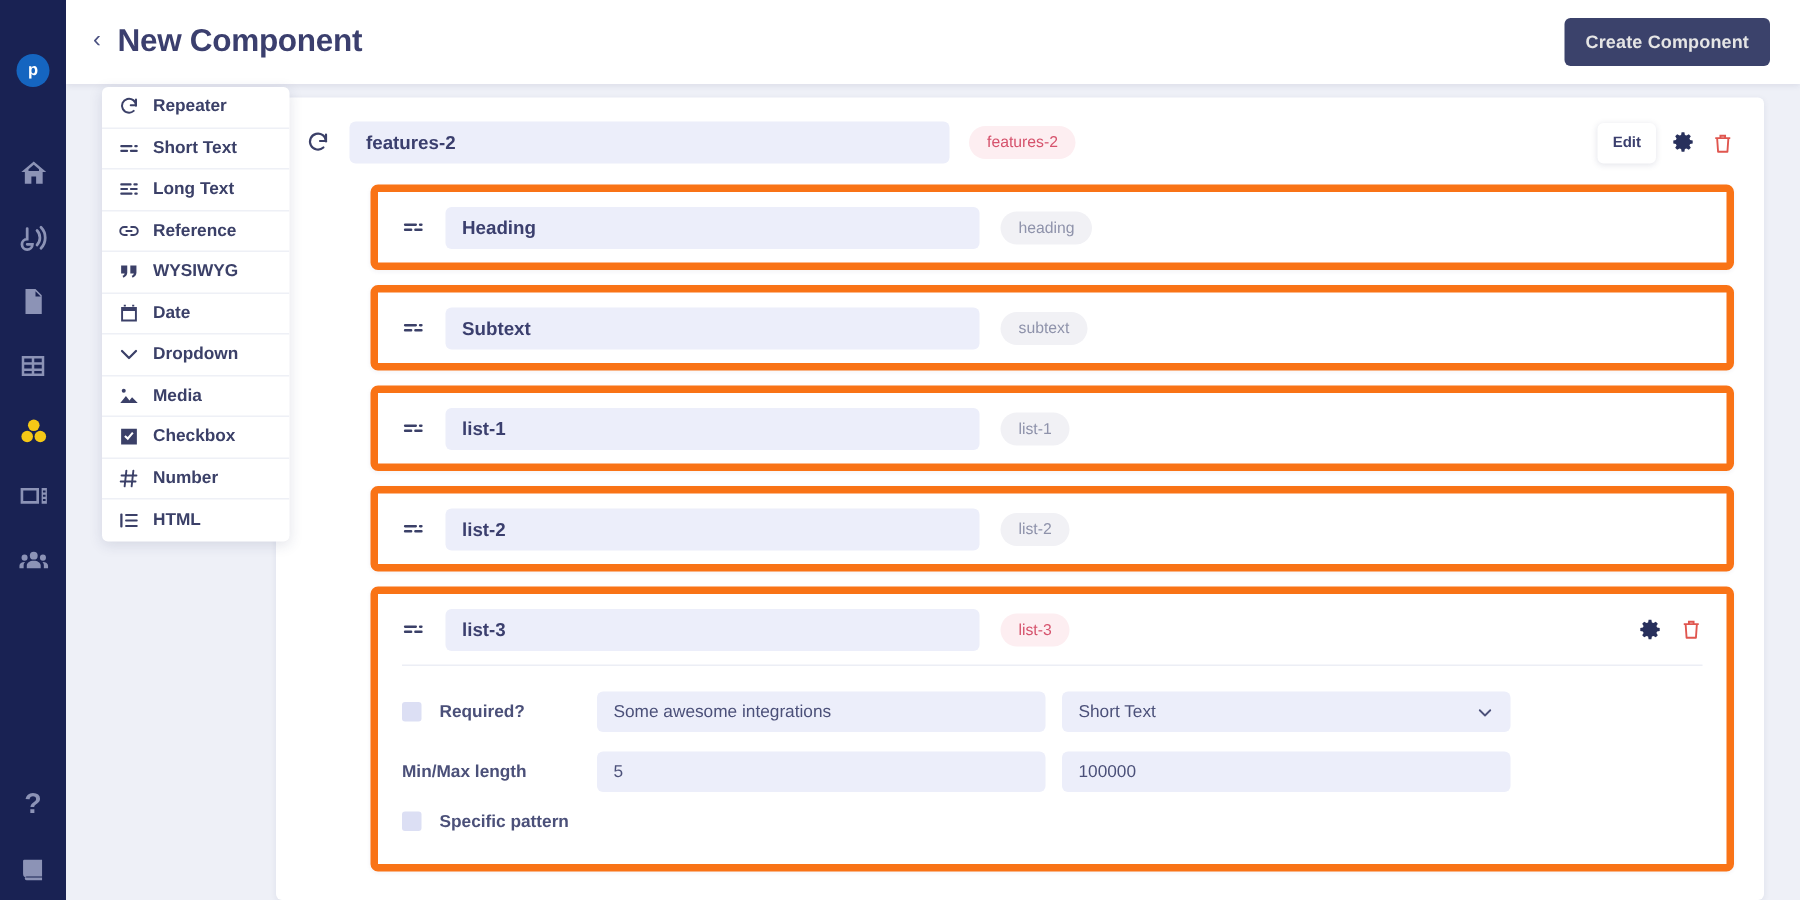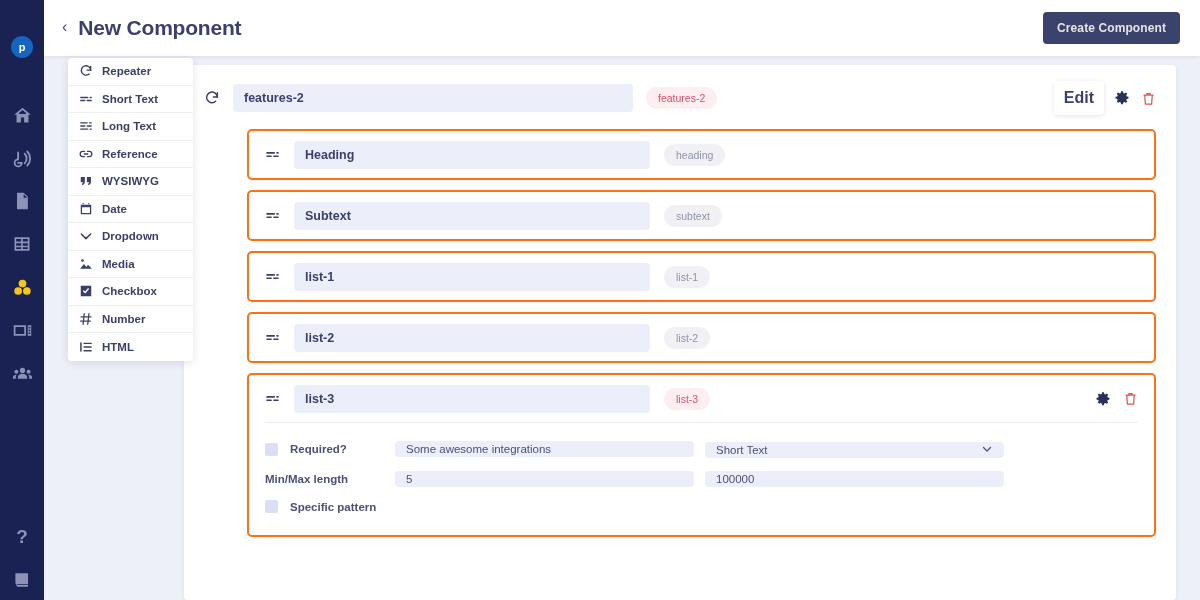--- a/index.html
+++ b/index.html
@@ -89,50 +89,50 @@
   .badge {
     border-radius: 12px; font-size: 10.5px; padding: 5px 12px;
     font-weight: normal; white-space: nowrap;
   }
   .badge-pink { background: #fdeef1; color: #d6536d; }
   .badge-gray { background: #f1f1f5; color: #8f93ab; }
   .head-actions { margin-left: auto; display: flex; align-items: center; gap: 10px; }
   .btn-edit {
     background: #fff; border: none; border-radius: 4px;
     font-family: "Liberation Sans", sans-serif;
-    font-size: 16px; font-weight: bold; color: #3b3f6e;
+    font-size: 10px; font-weight: bold; color: #3b3f6e;
     padding: 8px 10px; cursor: pointer;
     box-shadow: 0 1px 4px rgba(40,48,90,.13);
   }
   .icn-btn { width: 16px; height: 16px; cursor: pointer; display:flex; align-items:center; justify-content:center; }
 
   
   .rows { margin-top: 14px; padding-left: 43px; padding-right: 0; }
   .frow {
-    background: #fff; border: 2px solid #f97316; border-radius: 5px;
+    background: #fff; border: 5px solid #f97316; border-radius: 5px;
     box-shadow: 0 1px 3px rgba(40,48,90,.05);
     margin-bottom: 10px; padding: 0 16px;
   }
   .frow-main { display: flex; align-items: center; gap: 14px; height: 47px; }
   .frow-ico { width: 15px; height: 15px; flex: 0 0 15px; color: #3b4068; display:flex; align-items:center; justify-content:center;}
   .frow .fld-input { width: 356px; }
   .frow-actions { margin-left: auto; display: flex; align-items: center; gap: 11px; }
 
   
   .settings { border-top: 1px solid #eceef5; padding: 17px 0 22px 0; }
   .srow { display: flex; align-items: center; margin-bottom: 13px; }
   .srow:last-child { margin-bottom: 0; }
   .cbwrap { width: 130px; display: flex; align-items: center; gap: 12px; flex: 0 0 130px; }
   .cbox {
     width: 13px; height: 13px; border-radius: 2px; background: #dcdff4;
     flex: 0 0 13px; cursor: pointer;
   }
   .slabel { font-size: 11.5px; font-weight: bold; color: #4b5079; white-space: nowrap; }
   .sin {
-    background: #eceefa; border: none; border-radius: 4px; height: 16px;
+    background: #eceefa; border: none; border-radius: 4px; height: 27px;
     font-family: "Liberation Sans", sans-serif;
     font-size: 11.5px; color: #4b5079; padding: 0 11px; outline: none;
     width: 299px; flex: 0 0 299px;
   }
   .sin-right { margin-left: 11px; }
   .selwrap { position: relative; width: 299px; flex: 0 0 299px; margin-left: 11px; }
   .selwrap .sin { width: 299px; padding-right: 26px; }
   .selchev {
     position: absolute; right: 11px; top: 50%; transform: translateY(-50%);
     pointer-events: none; color: #4b5079; display: flex;

